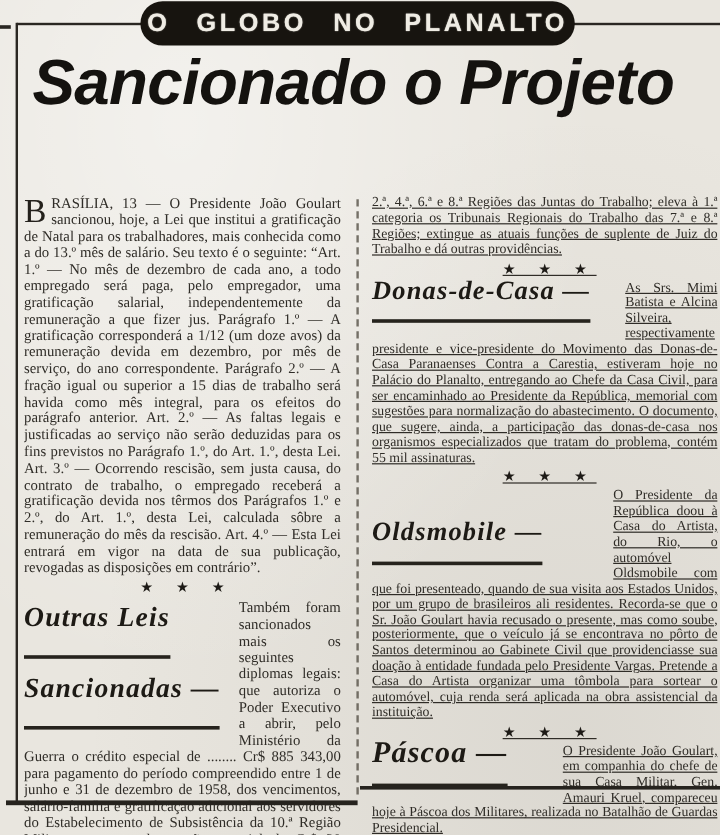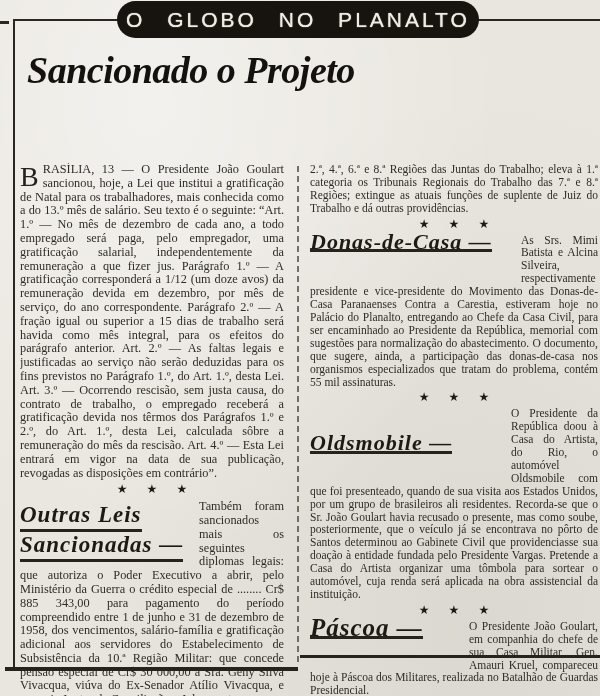--- a/index.html
+++ b/index.html
@@ -16,53 +16,53 @@
   }
 
   
   .top-rule { position:absolute; top:19px; left:14px; width:586px; height:2px; background:#2a2722; }
   .top-rule-dash { position:absolute; top:21px; left:0; width:9px; height:3px; background:#2a2722; }
   .badge {
     position:absolute; top:1px; left:117px; width:362px; height:37px;
     background:#17140f; border-radius:19px;
     display:flex; align-items:center; justify-content:center;
     color:#efece4; font-family:"Liberation Sans", sans-serif;
-    font-weight:400; font-size:21px; letter-spacing:3px; word-spacing:13px;
+    font-weight:700; font-size:21px; letter-spacing:3px; word-spacing:13px;
     text-shadow:0 0 1px #efece4;
   }
 
   
   .left-rule { position:absolute; top:19px; left:13px; width:2px; height:650px; background:#2a2722; }
   .headline {
     position:absolute; top:42px; left:27px; width:566px;
-    font-family:Liberation Serif, serif; font-style:italic; font-weight:700;
-    font-size:38px; line-height:56px; color:#14120f; letter-spacing:-.5px;
+    font-family:Liberation Sans, sans-serif; font-style:italic; font-weight:700;
+    font-size:53px; line-height:56px; color:#14120f; letter-spacing:-.5px;
   }
 
   
   .columns { position:absolute; top:163px; left:20px; width:578px; height:533px; display:flex; overflow:hidden; }
   .col { text-align:justify; }
   .col-left  { width:272px; padding-right:8px; font-size:12.3px; line-height:13.8px; }
-  .col-right { width:288px; margin-left:18px; font-size:11.5px; line-height:12.9px; }
+  .col-right { width:288px; margin-left:18px; font-size:11.5px; line-height:12.9px;text-decoration:underline; }
 
   .divider { position:absolute; top:166px; left:297px; height:496px; width:0; border-left:2px dashed #575248; opacity:.8; }
 
   .dropcap { float:left; font-size:28px; line-height:25px; margin:1px 4px 0 0; color:#24211c; }
 
   .stars { text-align:center; letter-spacing:8px; font-size:12px; color:#1d1a16; margin:3px 0 3px 8px; }
 
   .sec-head {
     float:left; font-weight:700; font-style:italic; color:#1d1a15;
     margin:2px 9px 2px 0;
   }
   .sec-head .u {
-    display:inline-block; border-bottom:3px solid #26231d; padding-bottom:1px; letter-spacing:1px;
+    display:inline-block; border-bottom:3px solid #26231d; padding-bottom:18px; letter-spacing:1px;
   }
   .laws-head { width:170px; font-size:23px; line-height:26px; }
-  .laws-head .u { }
+  .laws-head .u { margin-bottom:12px; }
   .donas-head { width:202px; height:44px; font-size:22px; }
   .olds-head  { width:192px; height:44px; font-size:22px;margin-top:30px; }
   .pascoa-head{ width:150px; height:44px; font-size:25px; }
 
   .section { overflow:visible; }
   .section::after { content:""; display:block; clear:both; }
 
   .bottom-rule-left  { position:absolute; top:667px; left:5px;   width:293px; height:4px; background:#26231e; }
   .bottom-rule-right { position:absolute; top:655px; left:300px; width:300px; height:3px; background:#26231e; }
 </style>

